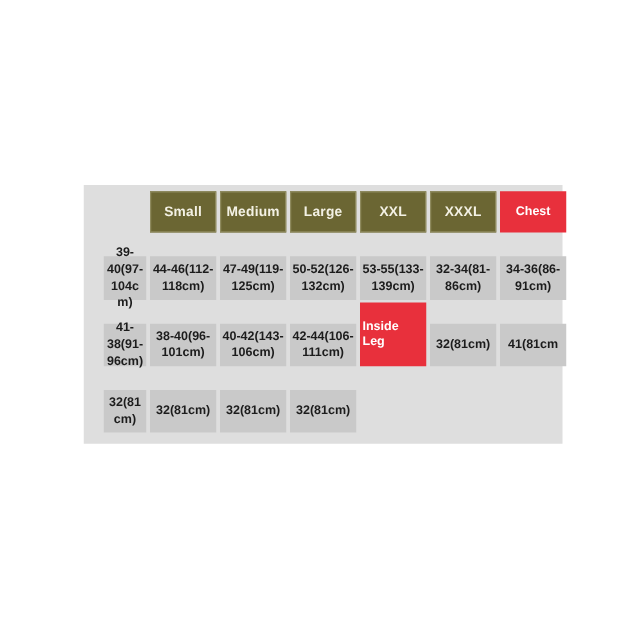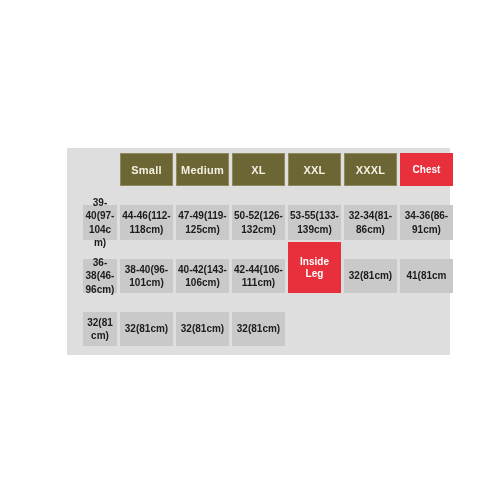--- a/index.html
+++ b/index.html
@@ -64,21 +64,21 @@
 
   .label-cell {
     background: #e8303c;
     box-sizing: border-box;
     display: flex;
     align-items: center;
     justify-content: center;
     color: #ffffff;
     font-size: 10px;
     font-weight: bold;
-    text-align: center;
+    text-align: left;
     line-height: 1.15;
     padding: 0 2px;
   }
 
   .data-cell {
     background: #c9c9c9;
     box-sizing: border-box;
     display: flex;
     align-items: center;
     justify-content: center;
@@ -95,34 +95,34 @@
 </head>
 <body>
 
 <div class="stage">
   <div class="chart-panel">
     <div class="chart-grid">
 
       <div class="corner-cell"></div>
       <div class="header-cell">Small</div>
       <div class="header-cell">Medium</div>
-      <div class="header-cell">XL</div>
+      <div class="header-cell">Large</div>
       <div class="header-cell">XXL</div>
       <div class="header-cell">XXXL</div>
 
       <div class="label-cell">Chest</div>
       <div class="data-cell">39-40(97-104cm)</div>
       <div class="data-cell">44-46(112-118cm)</div>
       <div class="data-cell">47-49(119-125cm)</div>
       <div class="data-cell">50-52(126-132cm)</div>
       <div class="data-cell">53-55(133-139cm)</div>
 
       <div class="data-cell">32-34(81-86cm)</div>
       <div class="data-cell">34-36(86-91cm)</div>
-      <div class="data-cell">36-38(46-96cm)</div>
+      <div class="data-cell">41-38(91-96cm)</div>
       <div class="data-cell">38-40(96-101cm)</div>
       <div class="data-cell">40-42(143-106cm)</div>
       <div class="data-cell">42-44(106-111cm)</div>
 
       <div class="label-cell">Inside Leg</div>
       <div class="data-cell">32(81cm)</div>
       <div class="data-cell">41(81cm</div>
       <div class="data-cell">32(81cm)</div>
       <div class="data-cell">32(81cm)</div>
       <div class="data-cell">32(81cm)</div>

